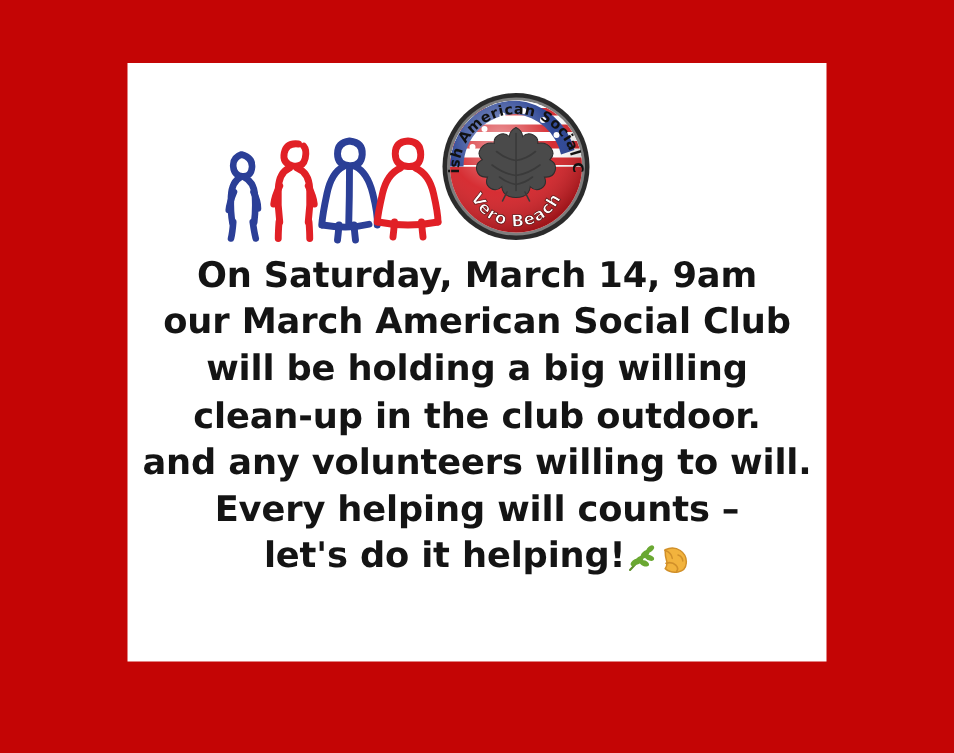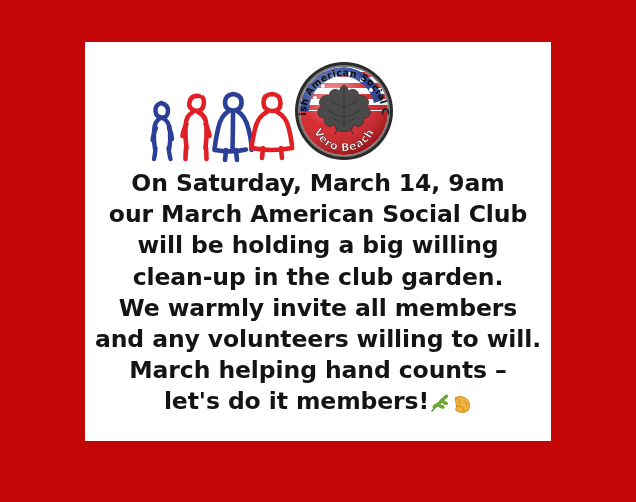--- a/index.html
+++ b/index.html
@@ -211,26 +211,25 @@
             <textPath href="#arcBottom" startOffset="50%" text-anchor="middle">Vero Beach</textPath>
           </text>
         </svg>
       </div>
     </div>
 
     <div id="message-block">
       <span class="msg-line">On Saturday, March 14, 9am</span>
       <span class="msg-line">our March American Social Club</span>
       <span class="msg-line">will be holding a big willing</span>
-      <span class="msg-line">clean-up in the club garden.</span>
-      <span class="msg-line">We warmly invite all members</span>
+      <span class="msg-line">clean-up in the club outdoor.</span>
       <span class="msg-line">and any volunteers willing to will.</span>
-      <span class="msg-line">March helping hand counts –</span>
+      <span class="msg-line">Every helping will counts –</span>
       <span class="msg-line">
-        <span>let's do it members!</span><span class="emoji"><svg width="22" height="20" viewBox="0 0 22 20" xmlns="http://www.w3.org/2000/svg">
+        <span>let's do it helping!</span><span class="emoji"><svg width="22" height="20" viewBox="0 0 22 20" xmlns="http://www.w3.org/2000/svg">
               <g stroke="#5d8f2a" stroke-width="1.4" fill="none" stroke-linecap="round">
                 <path d="M3 18 L17 3"></path>
               </g>
               <g fill="#6aa832">
                 <ellipse cx="9" cy="11.5" rx="3.6" ry="2" transform="rotate(-42 9 11.5)"></ellipse>
                 <ellipse cx="13" cy="7.5" rx="3.6" ry="2" transform="rotate(-42 13 7.5)"></ellipse>
                 <ellipse cx="16.5" cy="4" rx="3" ry="1.8" transform="rotate(-42 16.5 4)"></ellipse>
                 <ellipse cx="12.5" cy="13.5" rx="3.4" ry="1.9" transform="rotate(22 12.5 13.5)"></ellipse>
                 <ellipse cx="16" cy="9.8" rx="3.2" ry="1.8" transform="rotate(22 16 9.8)"></ellipse>
                 <ellipse cx="6" cy="13" rx="3" ry="1.7" transform="rotate(-42 6 13)"></ellipse>

